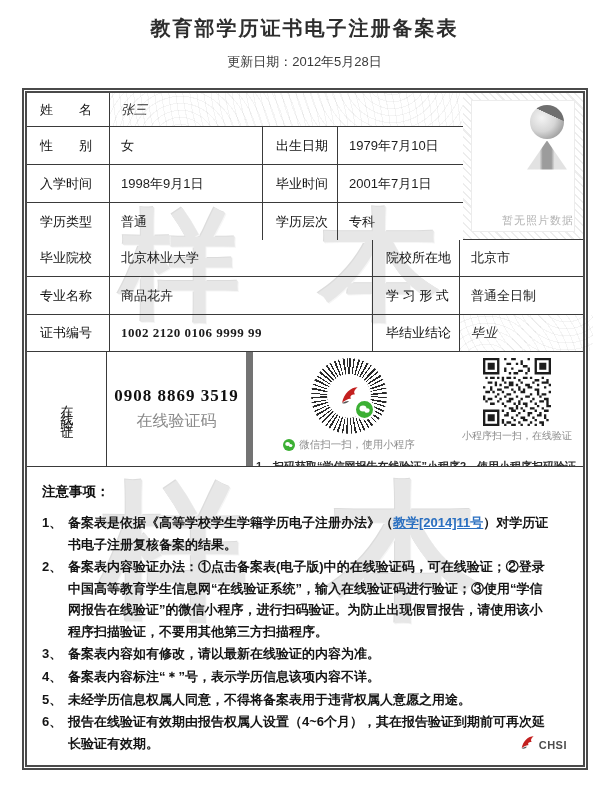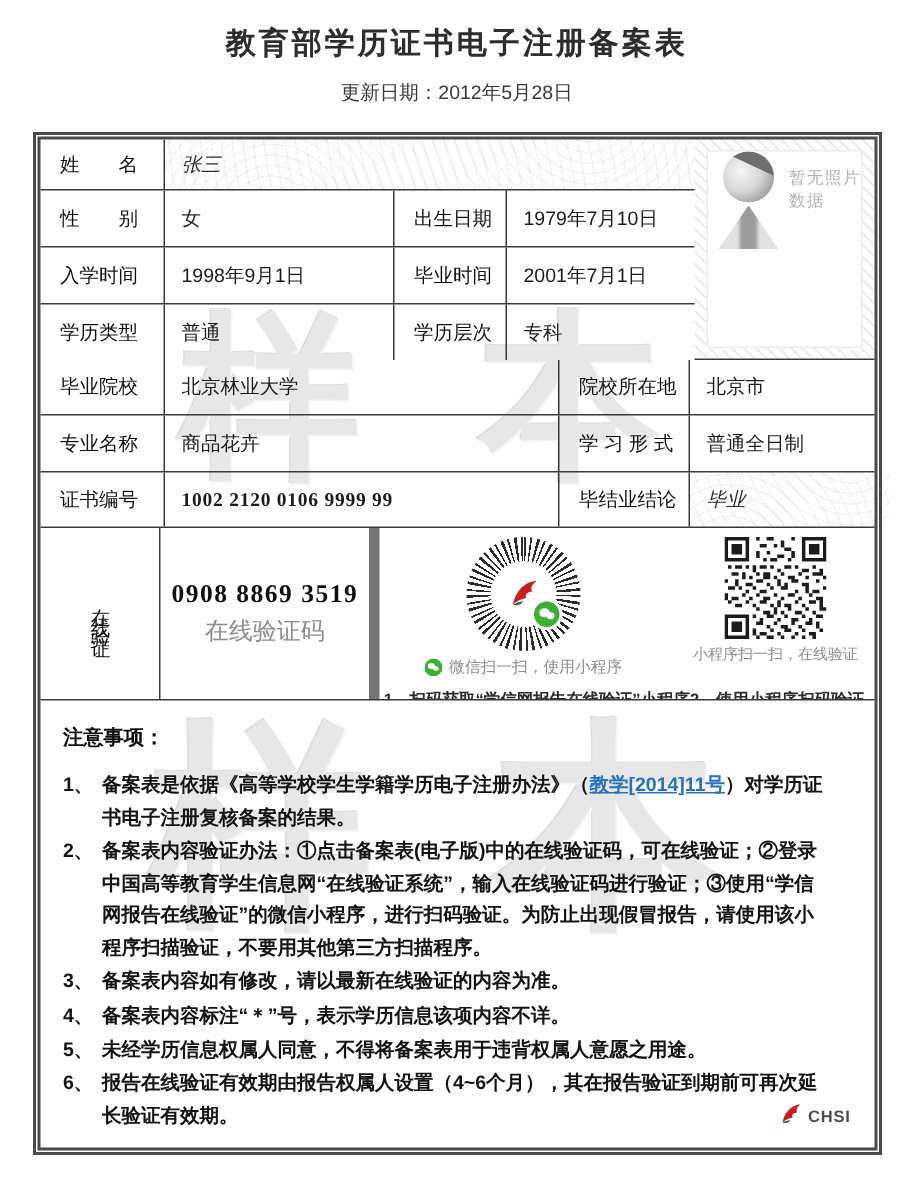--- a/index.html
+++ b/index.html
@@ -32,21 +32,21 @@
   .top-left{width:436px;flex:none;display:flex;flex-direction:column;}
   .r1{height:34px}.r2{height:38px}.r3{height:38px}.r4{height:37px;border-bottom:1px solid #3a3a3a;}
   .top-left .trow:last-child{border-bottom:none;}
   .w-lab1{width:83px;flex:none;}
   .r1 .w-val1{width:353px;flex:none;border-right:none;}
   .w-val2{width:153px;flex:none;}
   .w-lab2{width:75px;flex:none;}
   .w-val3{width:125px;flex:none;border-right:none;}
 
   .photo-cell{flex:1;box-sizing:border-box;border-bottom:1px solid #3a3a3a;padding:7px 8px;background:repeating-linear-gradient(45deg, rgba(0,0,0,0.07) 0 1.5px, rgba(255,255,255,0) 1.5px 5.5px);}
-  .photo-box{height:100%;box-sizing:border-box;background:#fff;border:1px solid #ececec;display:flex;flex-direction:row;align-items:flex-start;justify-content:center;}
+  .photo-box{height:100%;box-sizing:border-box;background:#fff;border:1px solid #ececec;display:flex;flex-direction:column;align-items:flex-end;justify-content:center;gap:33px;}
   .avatar{display:flex;flex-direction:column;align-items:center;}
   .avatar-head{width:34px;height:34px;border-radius:50%;
      background:linear-gradient(205deg, #6f6f6f 0 32%, rgba(0,0,0,0) 33%),
      radial-gradient(circle at 35% 38%, #f4f4f4 0%, #d6d6d6 45%, #9a9a9a 80%, #7d7d7d 100%);}
   .avatar-body{width:54px;height:29px;margin-top:2px;clip-path:polygon(50% 0%,87% 100%,13% 100%);
      background:linear-gradient(90deg,#e2e2e2 0 36%,#9c9c9c 42% 58%,#e2e2e2 64% 100%);}
   .photo-text{margin-top:10px;font-size:11px;color:#b3b3b3;letter-spacing:1px;}
 
   .m5{height:37px}.m6{height:38px}.m7{height:37px}
   .mw1{width:83px;flex:none;}

